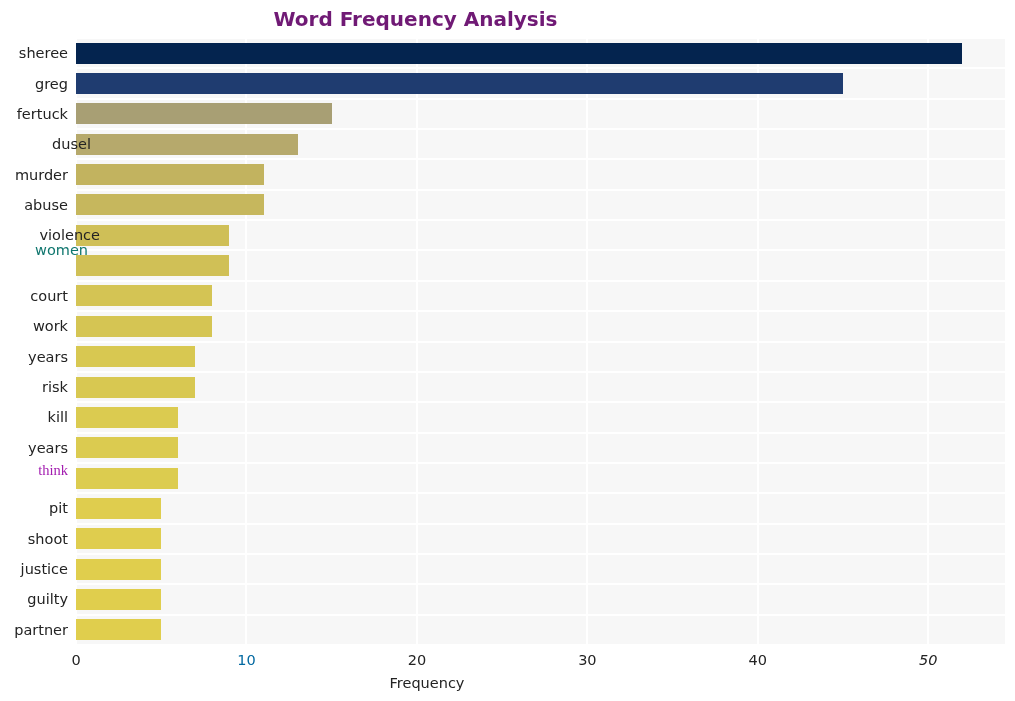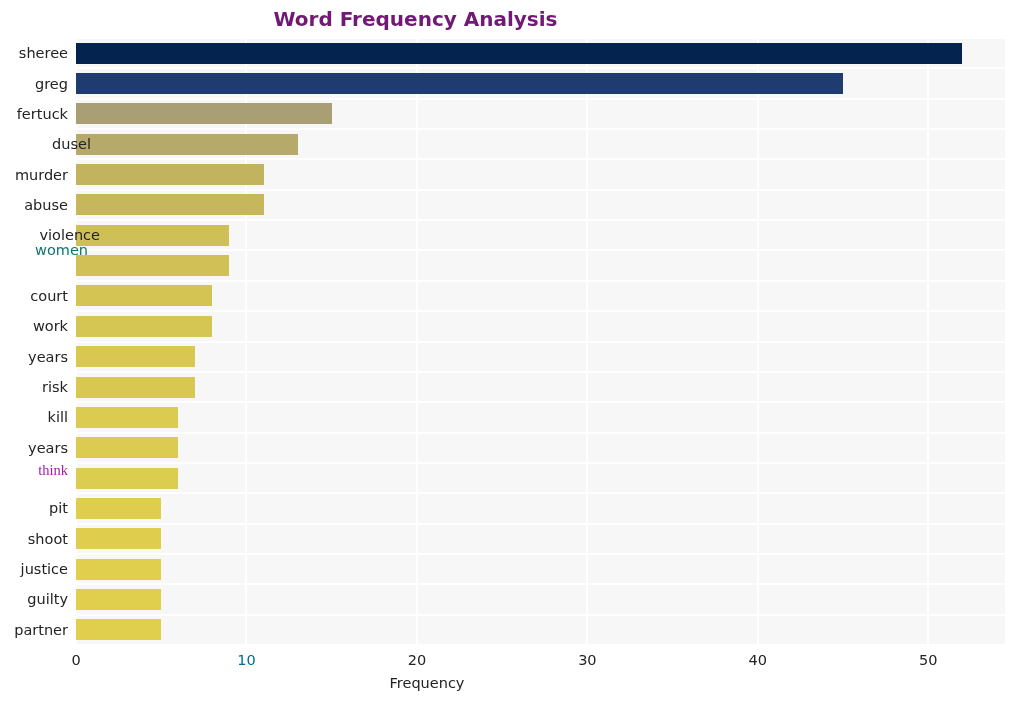--- a/index.html
+++ b/index.html
@@ -193,18 +193,18 @@
       <div class="ytick-item" style="top: 569.125px; color: rgb(35, 35, 35);">justice</div>
       <div class="ytick-item" style="top: 599.475px; color: rgb(35, 35, 35);">guilty</div>
       <div class="ytick-item" style="top: 629.825px; color: rgb(35, 35, 35);">partner</div>
     </div>
   <div id="x-tick-layer">
       <div class="xtick-item" style="left: 76px; color: rgb(35, 35, 35);">0</div>
       <div class="xtick-item" style="left: 246.459px; color: #0369a1;">10</div>
       <div class="xtick-item" style="left: 416.917px; color: rgb(35, 35, 35);">20</div>
       <div class="xtick-item" style="left: 587.376px; color: rgb(35, 35, 35);">30</div>
       <div class="xtick-item" style="left: 757.835px; color: rgb(35, 35, 35);">40</div>
-      <div class="xtick-item" style="left: 928.294px; color: rgb(35, 35, 35);">50</div>
+      <div class="xtick-item" style="left: 928.294px; color: rgb(35, 35, 35); font-style: italic;">50</div>
     </div>
 
   <div id="x-axis-label">Frequency</div>
 
 </div>
 
 </body></html>

